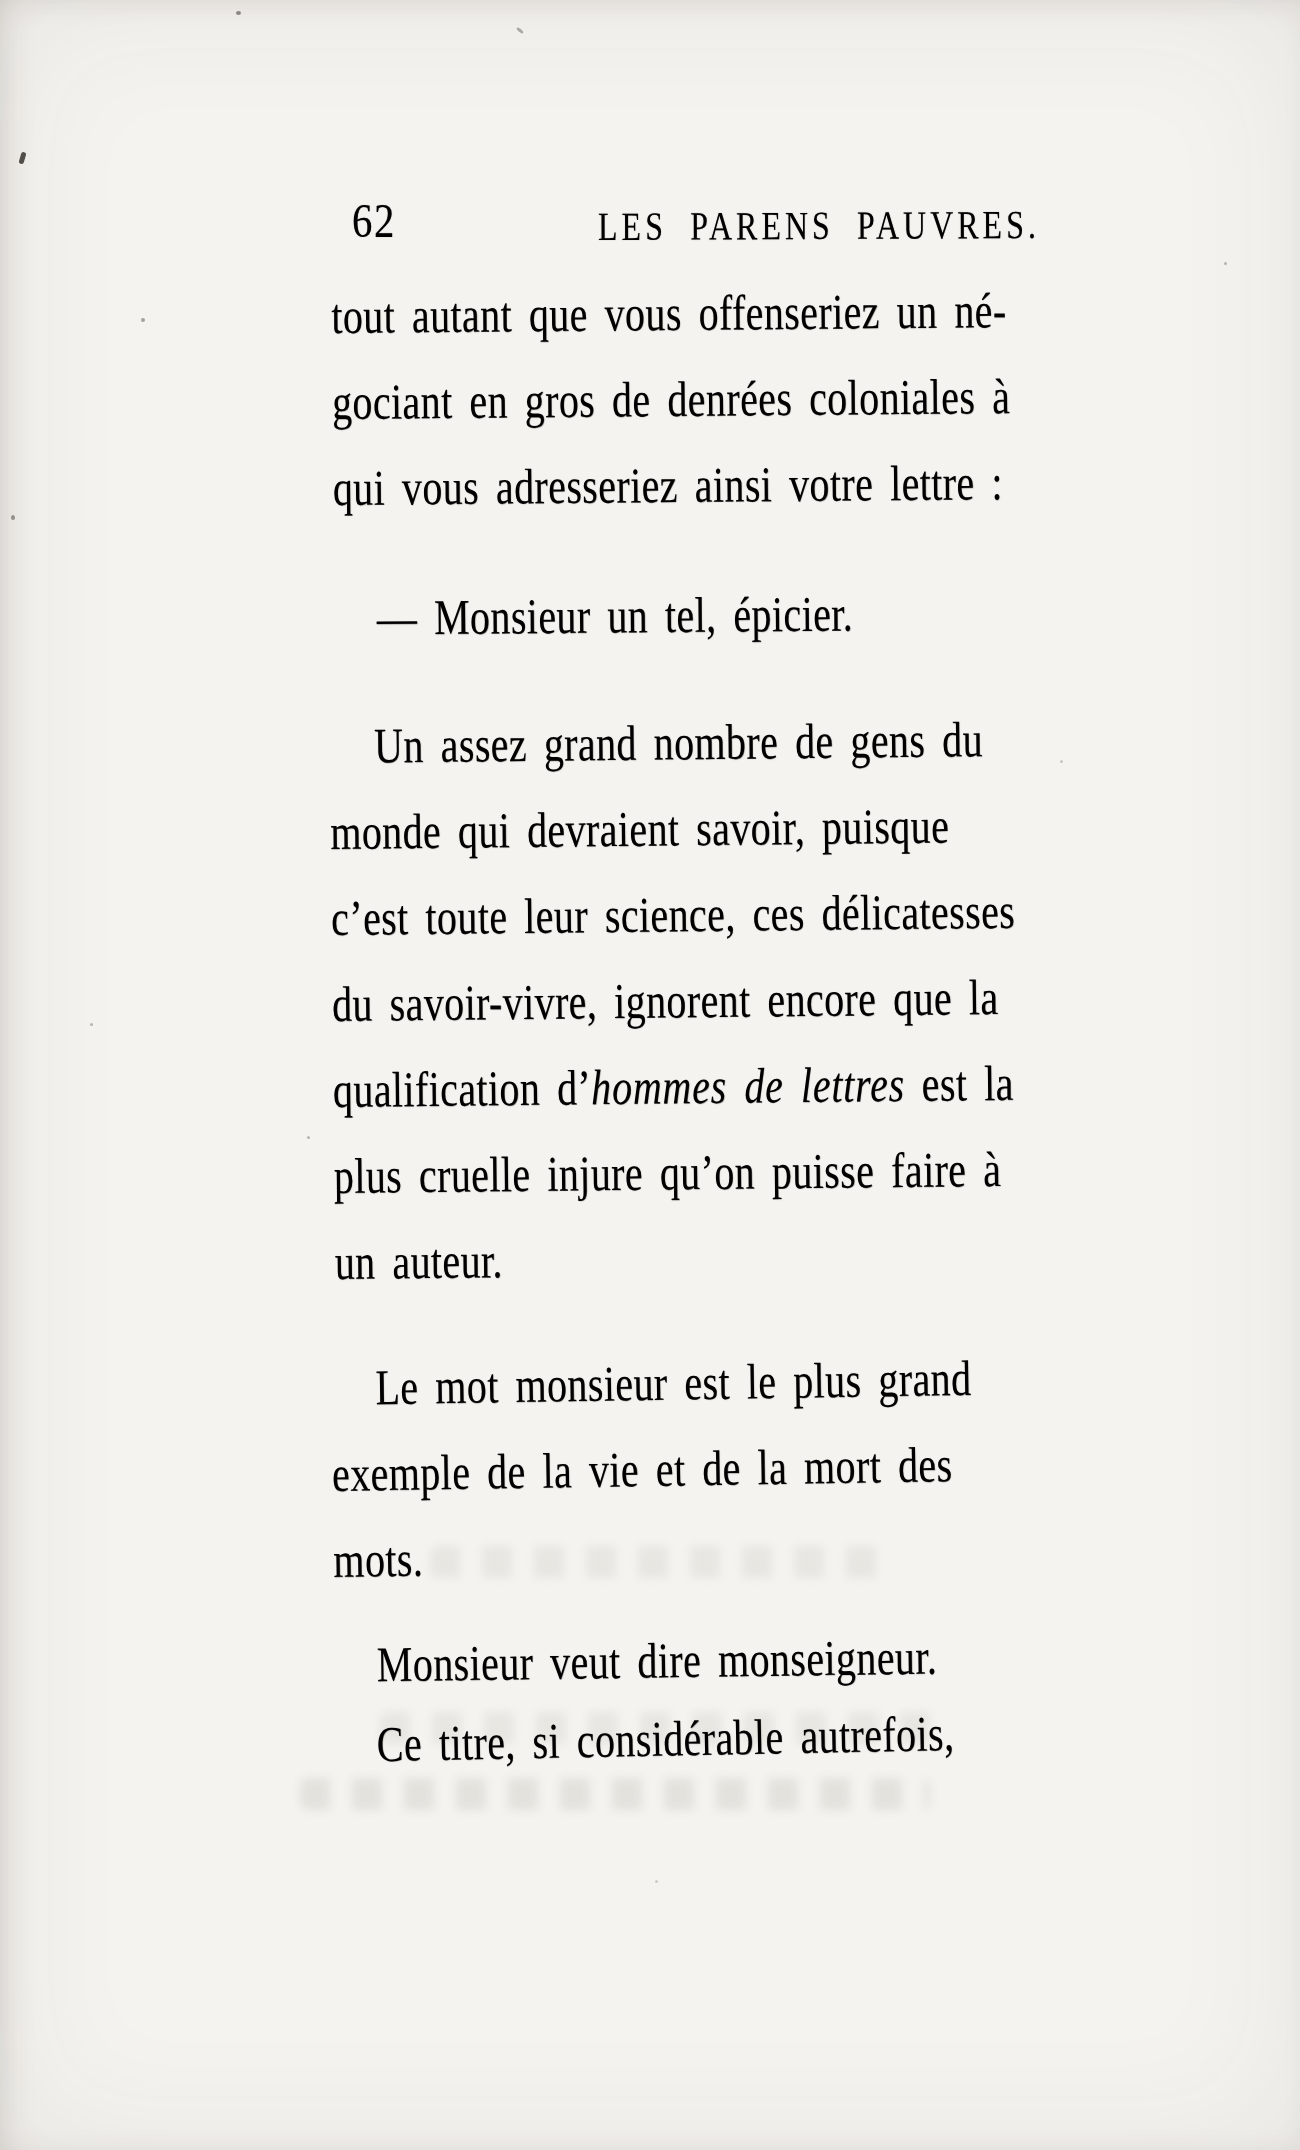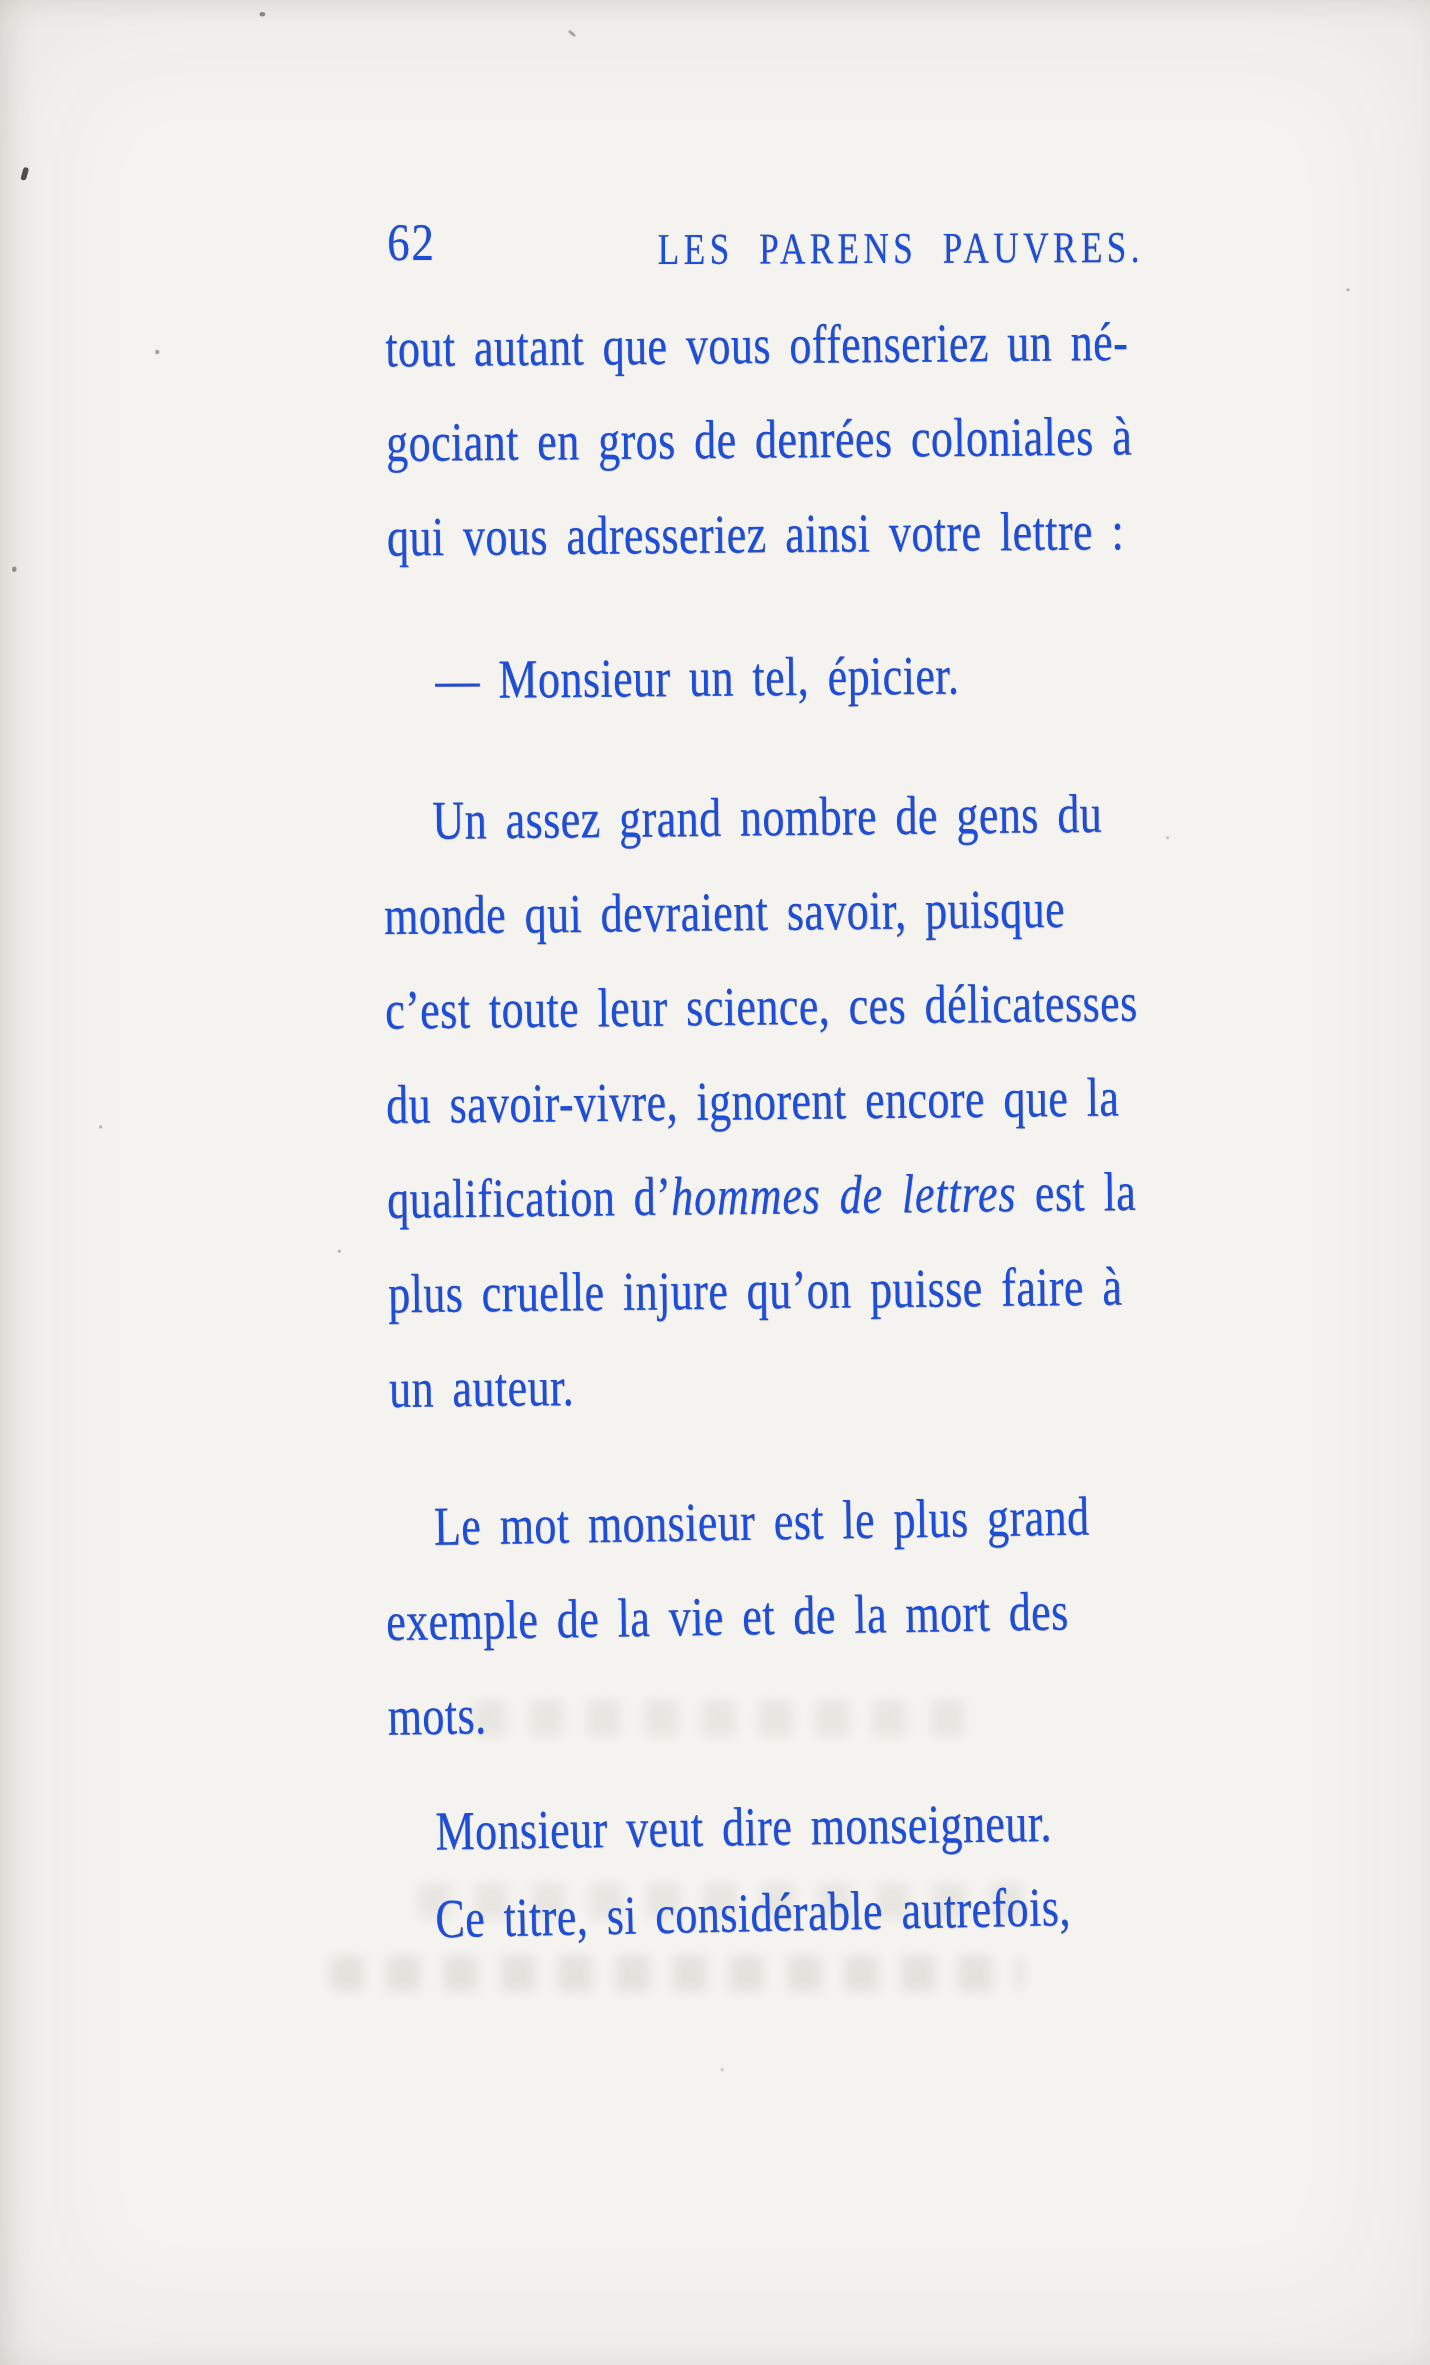--- a/index.html
+++ b/index.html
@@ -5,21 +5,21 @@
   html,body { margin:0; padding:0; }
   body {
     width:1300px; height:2150px;
     background:#f4f3ef;
     position:relative;
     overflow:hidden;
     font-family:"Liberation Serif","DejaVu Serif",serif;
   }
   .page {
     position:absolute; inset:0;
-    color:#1d4ed8;
+    color:#000000;
   }
   
   .vignette {
     position:absolute; inset:0; pointer-events:none; z-index:5;
     box-shadow: inset 0 0 140px rgba(70,62,50,0.07),
                 inset 14px 0 40px -18px rgba(60,52,40,0.18),
                 inset 0 10px 40px -20px rgba(60,52,40,0.10);
   }
   
   .page-number {
@@ -32,21 +32,21 @@
   .running-title {
     position:absolute; left:598px; top:206px;
     font-size:40px; line-height:42px;
     letter-spacing:5px; word-spacing:14px;
     transform:scaleX(0.8) rotate(-0.2deg); transform-origin:0 50%;
     white-space:nowrap;
     text-shadow:0 0 1px rgba(25,22,18,0.5);
   }
   
   .text-block {
-    position:absolute; left:351px; top:273px; width:760px;
+    position:absolute; left:332px; top:273px; width:760px;
     font-size:50px;
     text-shadow:0.4px 0.4px 0.9px rgba(28,24,20,0.5);
     z-index:2;
   }
   .para { margin:0; transform-origin:0 50%; }
   .para.indent .line:first-child { padding-left:56px; }
   .line {
     line-height:86px;
     white-space:nowrap;
     word-spacing:8px;

